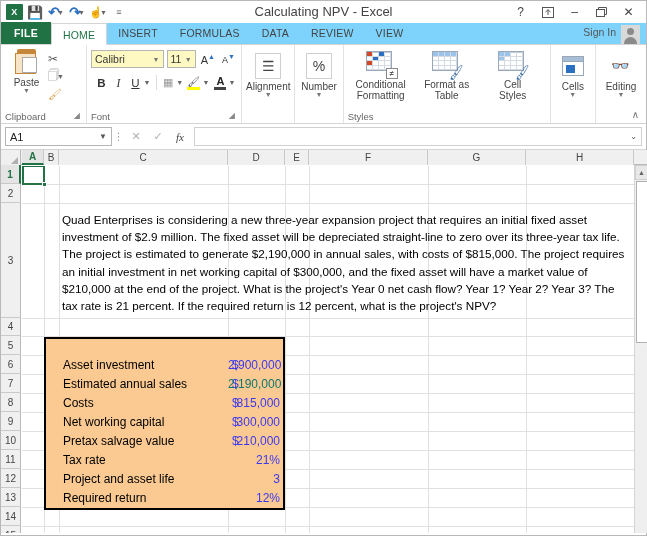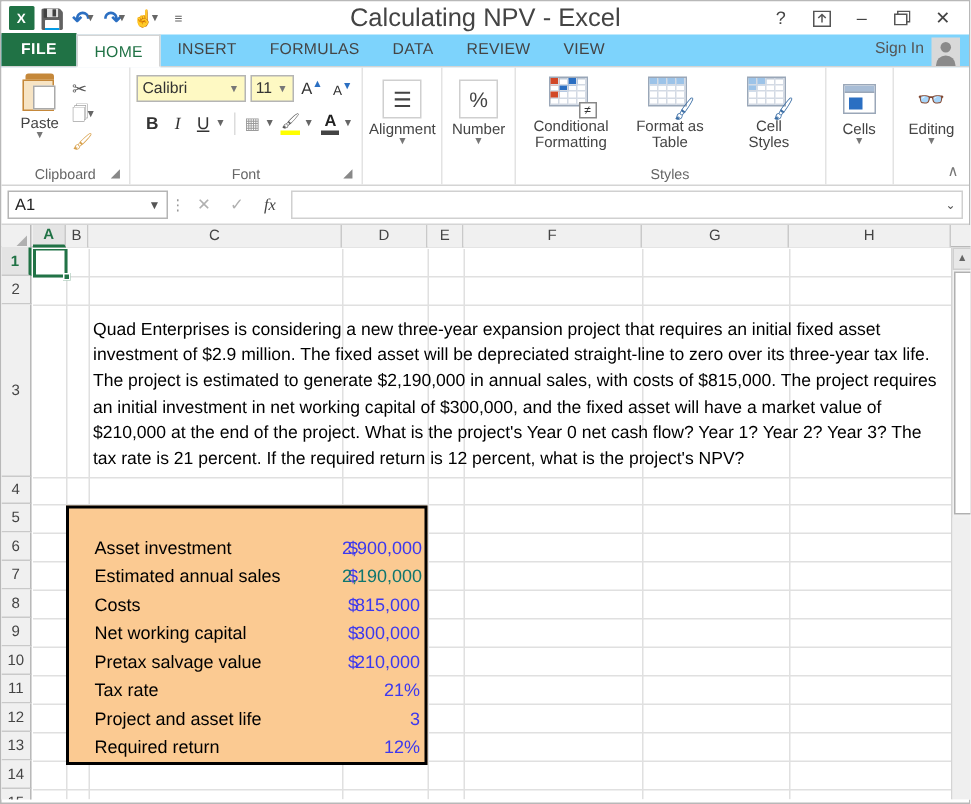--- a/index.html
+++ b/index.html
@@ -37,21 +37,21 @@
   }
   .save-ico { color: #9b3fa0; font-size: 13px; }
   .undo-ico { color: #2b6fc2; font-size: 14px; font-weight: bold; }
   .redo-ico { color: #2b6fc2; font-size: 14px; font-weight: bold; }
   .touch-ico { color: #4a6fa5; font-size: 11px; }
   .tiny-caret { font-size: 7px; color: #666; margin-left: -3px; }
 
   .title-text {
     position: absolute; left: 0; right: 0; top: 0;
     height: 22px; line-height: 22px;
-    text-align: center; font-size: 17px; color: #444;
+    text-align: center; font-size: 13px; color: #444;
     pointer-events: none;
   }
   .wincontrols {
     position: absolute; right: 4px; top: 0;
     height: 22px; display: flex; align-items: center; gap: 0px;
   }
   .wc {
     width: 27px; height: 20px;
     display: flex; align-items: center; justify-content: center;
     font-size: 12px; color: #444;
@@ -112,21 +112,21 @@
     border-bottom: 1px solid #d4d4d4;
   }
   .grp {
     position: relative;
     padding: 2px 4px 0 4px;
     border-right: 1px solid #e3e3e3;
     display: flex; flex-direction: column;
   }
   .grp-body { flex: 1; display: flex; align-items: flex-start; }
   .grp-label {
-    font-size: 9.5px; color: #666; text-align: center;
+    font-size: 9.5px; color: #666; 
     height: 13px; line-height: 13px; position: relative;
   }
   .dlg-launch {
     position: absolute; right: 2px; bottom: 1px;
     font-size: 8px; color: #888;
   }
 
   
   .clip-left { display: flex; flex-direction: column; align-items: center; width: 43px; padding-top: 2px;}
   .paste-icon {

